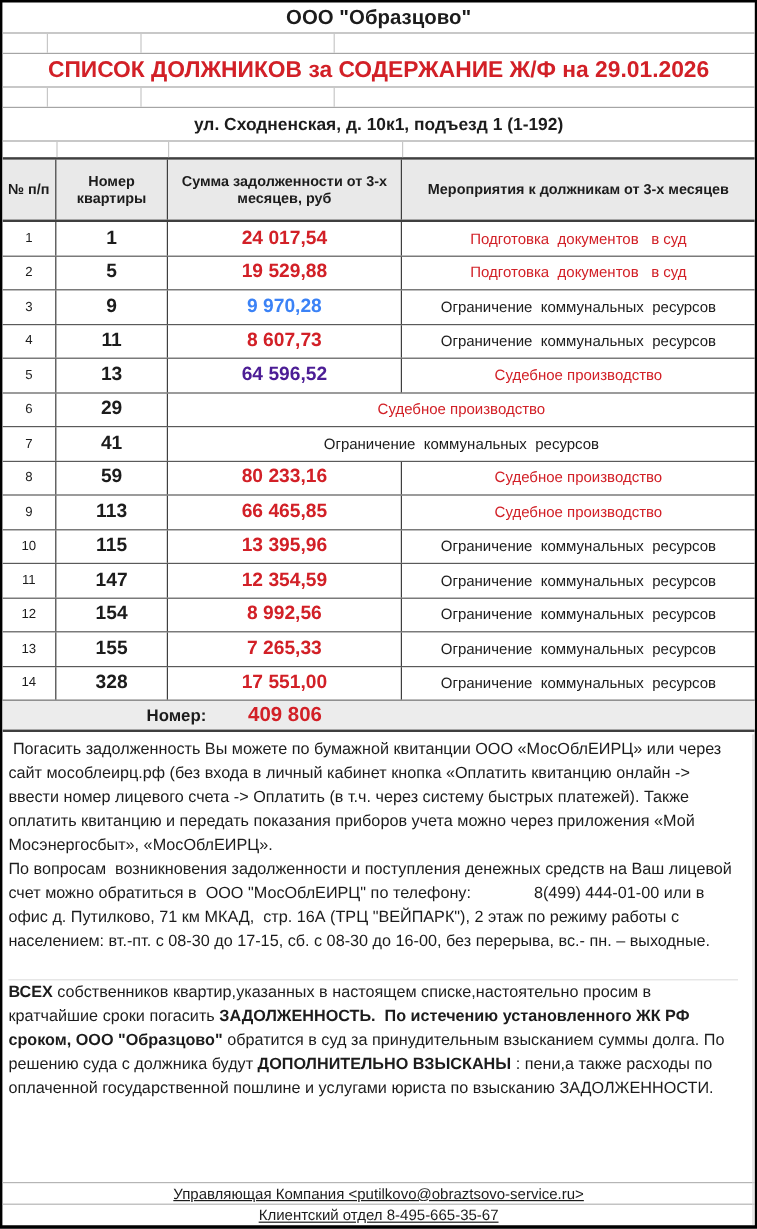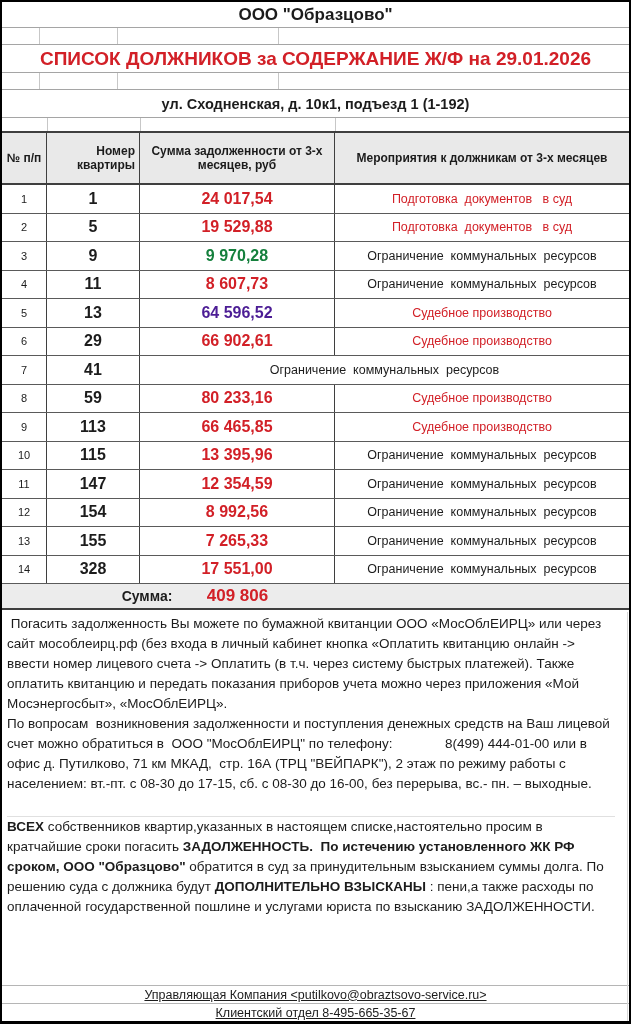--- a/index.html
+++ b/index.html
@@ -17,21 +17,21 @@
   .vline{ position:absolute; top:0; bottom:0; width:1px; background:#c7c7c7; }
   .row-listtitle{ height:27px; display:flex; align-items:center; justify-content:center;
     font-size:19px; font-weight:700; }
   .row-address{ height:27px; display:flex; align-items:center; justify-content:center;
     font-size:14.5px; font-weight:700; }
   
   .thead{ height:54px; display:flex; background:#e9e9e9;
     border-top:2px solid #3f3f3f; border-bottom:2px solid #3f3f3f;
     font-weight:700; font-size:12px; text-align:center; }
   .th{ display:flex; align-items:center; justify-content:center; padding:12px 4px; }
-  .c1{ width:45px; } .c2{ width:93px;text-align:right; } .c3{ width:195px; } .c4{ flex:1; }
+  .c1{ width:45px; } .c2{ width:93px; } .c3{ width:195px; } .c4{ flex:1; }
   .th.c1,.th.c2,.th.c3,
   .td.c1,.td.c2,.td.c3{ border-right:1px solid #3f3f3f; }
   .tbody{ display:flex; flex-direction:column; }
   .tr{ height:28.5px; display:flex; border-bottom:1px solid #5a5a5a; }
   .td{ display:flex; align-items:center; justify-content:center; overflow:hidden; white-space:pre; }
   .td.c1{ font-size:11px; }
   .td.c2{ font-size:16px; font-weight:700; }
   .td.c3{ font-size:16px; font-weight:700; }
   .td.c4{ font-size:12.5px; }
   
@@ -97,42 +97,41 @@
   <div class="tr">
     <div class="td c1">2</div>
     <div class="td c2">5</div>
     <div class="td c3" style="color: rgb(210, 32, 39);">19 529,88</div>
     <div class="td c4" style="color: rgb(210, 32, 39);">Подготовка  документов   в суд</div>
   </div>
 
   <div class="tr">
     <div class="td c1">3</div>
     <div class="td c2">9</div>
-    <div class="td c3" style="color: #15803d; text-align: right;">9 970,28</div>
+    <div class="td c3" style="color: #3b82f6; text-align: right;">9 970,28</div>
     <div class="td c4" style="color: rgb(28, 28, 28);">Ограничение  коммунальных  ресурсов</div>
   </div>
 
   <div class="tr">
     <div class="td c1">4</div>
     <div class="td c2">11</div>
     <div class="td c3" style="color: rgb(210, 32, 39);">8 607,73</div>
     <div class="td c4" style="color: rgb(28, 28, 28);">Ограничение  коммунальных  ресурсов</div>
   </div>
 
   <div class="tr">
     <div class="td c1">5</div>
     <div class="td c2">13</div>
     <div class="td c3" style="color: #4c1d95;">64 596,52</div>
     <div class="td c4" style="color: rgb(210, 32, 39);">Судебное производство</div>
   </div>
 
   <div class="tr">
     <div class="td c1">6</div>
     <div class="td c2">29</div>
-    <div class="td c3" style="color: rgb(210, 32, 39);">66 902,61</div>
     <div class="td c4" style="color: rgb(210, 32, 39);">Судебное производство</div>
   </div>
 
   <div class="tr">
     <div class="td c1">7</div>
     <div class="td c2">41</div>
     <div class="td c4" style="color: rgb(28, 28, 28);">Ограничение  коммунальных  ресурсов</div>
   </div>
 
   <div class="tr">
@@ -179,21 +178,21 @@
 
   <div class="tr">
     <div class="td c1">14</div>
     <div class="td c2">328</div>
     <div class="td c3" style="color: rgb(210, 32, 39);">17 551,00</div>
     <div class="td c4" style="color: rgb(28, 28, 28);">Ограничение  коммунальных  ресурсов</div>
   </div>
 </div>
 
   <div class="total-row">
-    <div class="total-label">Сумма:</div>
+    <div class="total-label">Номер:</div>
     <div class="total-value" style="color:#d22027">409 806</div>
   </div>
 
   <div class="notes">
     <p class="p1"> Погасить задолженность Вы можете по бумажной квитанции ООО «МосОблЕИРЦ» или через сайт мособлеирц.рф (без входа в личный кабинет кнопка «Оплатить квитанцию онлайн -&gt; ввести номер лицевого счета -&gt; Оплатить (в т.ч. через систему быстрых платежей). Также оплатить квитанцию и передать показания приборов учета можно через приложения «Мой Мосэнергосбыт», «МосОблЕИРЦ».</p>
     <p class="p2">По вопросам  возникновения задолженности и поступления денежных средств на Ваш лицевой счет можно обратиться в  ООО "МосОблЕИРЦ" по телефону:              8(499) 444-01-00 или в офис д. Путилково, 71 км МКАД,  стр. 16А (ТРЦ "ВЕЙПАРК"), 2 этаж по режиму работы с населением: вт.-пт. с 08-30 до 17-15, сб. с 08-30 до 16-00, без перерыва, вс.- пн. – выходные.</p>
     <p class="p3"><span style="font-weight: 700;">ВСЕХ</span><span> собственников квартир,указанных в настоящем списке,настоятельно просим в кратчайшие сроки погасить </span><span style="font-weight: 700;">ЗАДОЛЖЕННОСТЬ.  По истечению установленного ЖК РФ сроком, ООО "Образцово"</span><span> обратится в суд за принудительным взысканием суммы долга. По решению суда с должника будут </span><span style="font-weight: 700;">ДОПОЛНИТЕЛЬНО ВЗЫСКАНЫ</span><span> : пени,а также расходы по оплаченной государственной пошлине и услугами юриста по взысканию ЗАДОЛЖЕННОСТИ.</span></p>
   </div>
 
   <div class="footer-row">

